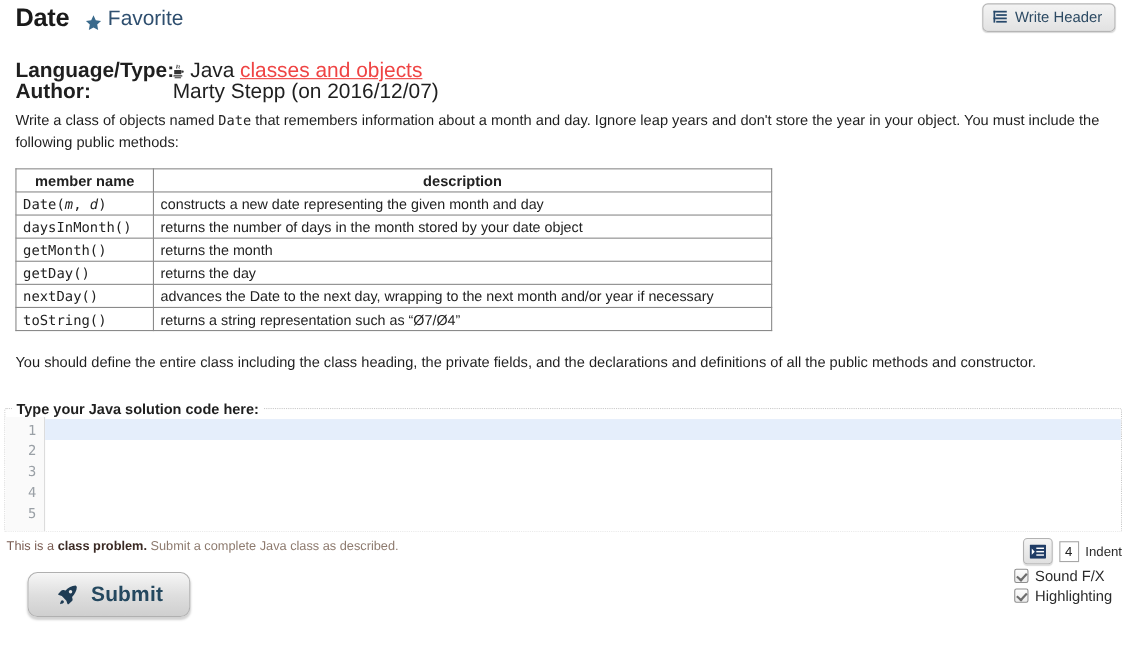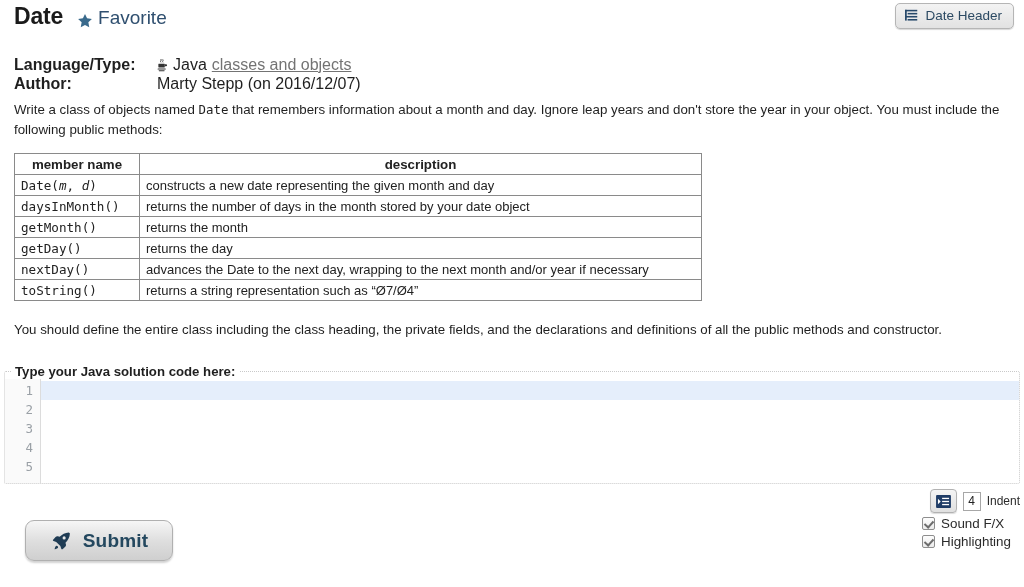--- a/index.html
+++ b/index.html
@@ -38,27 +38,27 @@
     padding: 4px 11px 5px 9px;
     font-size: 13.5px; color: #2c4a63;
     cursor: pointer;
     box-shadow: 0 1px 1px rgba(0,0,0,0.16);
   }
   .show-header-btn .lines { width: 14px; height: 13px; display: block; }
 
   
   .meta {
     position: absolute; left: 14px; top: 55px;
-    font-size: 16px; line-height: 19px;
+    font-size: 19px; line-height: 19px;
   }
   .meta-row { display: flex; }
   .meta-label { width: 143px; font-weight: bold; color: #1f1f1f; }
   .meta-val { color: #1f1f1f; display: flex; align-items: baseline; gap: 5px; }
   .java-icon { width: 11px; height: 14px; position: relative; top: 2px; }
-  .meta-val a { color: #737373; text-decoration: underline; text-align: right; }
+  .meta-val a { color: #ef4444; text-decoration: underline; text-align: right; }
 
   
   .para {
     position: absolute; left: 14px; width: 995px;
     font-size: 13.3px; line-height: 20px; color: #1f1f1f;
   }
   #para1 { top: 100px; }
   #para2 { top: 320px; width: 1000px; }
   code, .mono { font-family: "DejaVu Sans Mono", monospace; font-size: 12.4px; }
 
@@ -195,21 +195,21 @@
   </div>
 
   <div class="show-header-btn">
     <svg class="lines" viewBox="0 0 16 14">
       <rect x="0" y="0.5" width="14" height="1.8" fill="#27496b"></rect>
       <rect x="3" y="4" width="11" height="1.8" fill="#27496b"></rect>
       <rect x="0" y="7.5" width="14" height="1.8" fill="#27496b"></rect>
       <rect x="3" y="11" width="11" height="1.8" fill="#27496b"></rect>
       <rect x="0" y="0.5" width="2" height="12.3" fill="#27496b"></rect>
     </svg>
-    <span>Date Header</span>
+    <span>Write Header</span>
   </div>
 
   <div class="meta">
     <div class="meta-row">
       <div class="meta-label">Language/Type:</div>
       <div class="meta-val">
         <svg class="java-icon" viewBox="0 0 12 15">
           <path d="M4 1c1.8 1.2-1.2 2.4.3 3.6" stroke="#333" stroke-width="1" fill="none"></path>
           <path d="M6.2 1.3c1.6 1.1-1 2.2.3 3.3" stroke="#333" stroke-width="0.9" fill="none"></path>
           <rect x="1.5" y="6" width="7" height="4.2" rx="0.5" fill="#333"></rect>
@@ -281,20 +281,23 @@
       <div class="code-area">
         <div class="code-line active"></div>
         <div class="code-line"></div>
         <div class="code-line"></div>
         <div class="code-line"></div>
         <div class="code-line"></div>
       </div>
     </div>
   </fieldset>
 
+  <div class="status">
+    <span>This is a </span><b>class problem.</b><span class="muted"> Submit a complete Java class as described.</span>
+  </div>
 
   <div class="submit-btn">
     <svg class="rocket" viewBox="0 0 24 24">
       <path d="M20.5 2.6c-4 .2-7.4 2-10 4.8l-2-.5c-.9-.2-1.8.1-2.4.8L3.4 10.6c-.4.5-.2 1.2.4 1.4l3 1 4.5 4.5 1 3c.2.6.9.8 1.4.4l2.9-2.7c.7-.6 1-1.5.8-2.4l-.5-2c2.8-2.6 4.6-6 4.8-10 0-.2-.1-.3-.2-.2z" fill="#1f3c54"></path>
       <circle cx="15.4" cy="8.6" r="1.7" fill="#e8e8e8"></circle>
       <path d="M6.4 17.4c-1 1-1.4 3.6-1.4 3.6s2.6-.4 3.6-1.4a1.6 1.6 0 0 0-2.2-2.2z" fill="#1f3c54"></path>
     </svg>
     <span class="label">Submit</span>
   </div>
 

